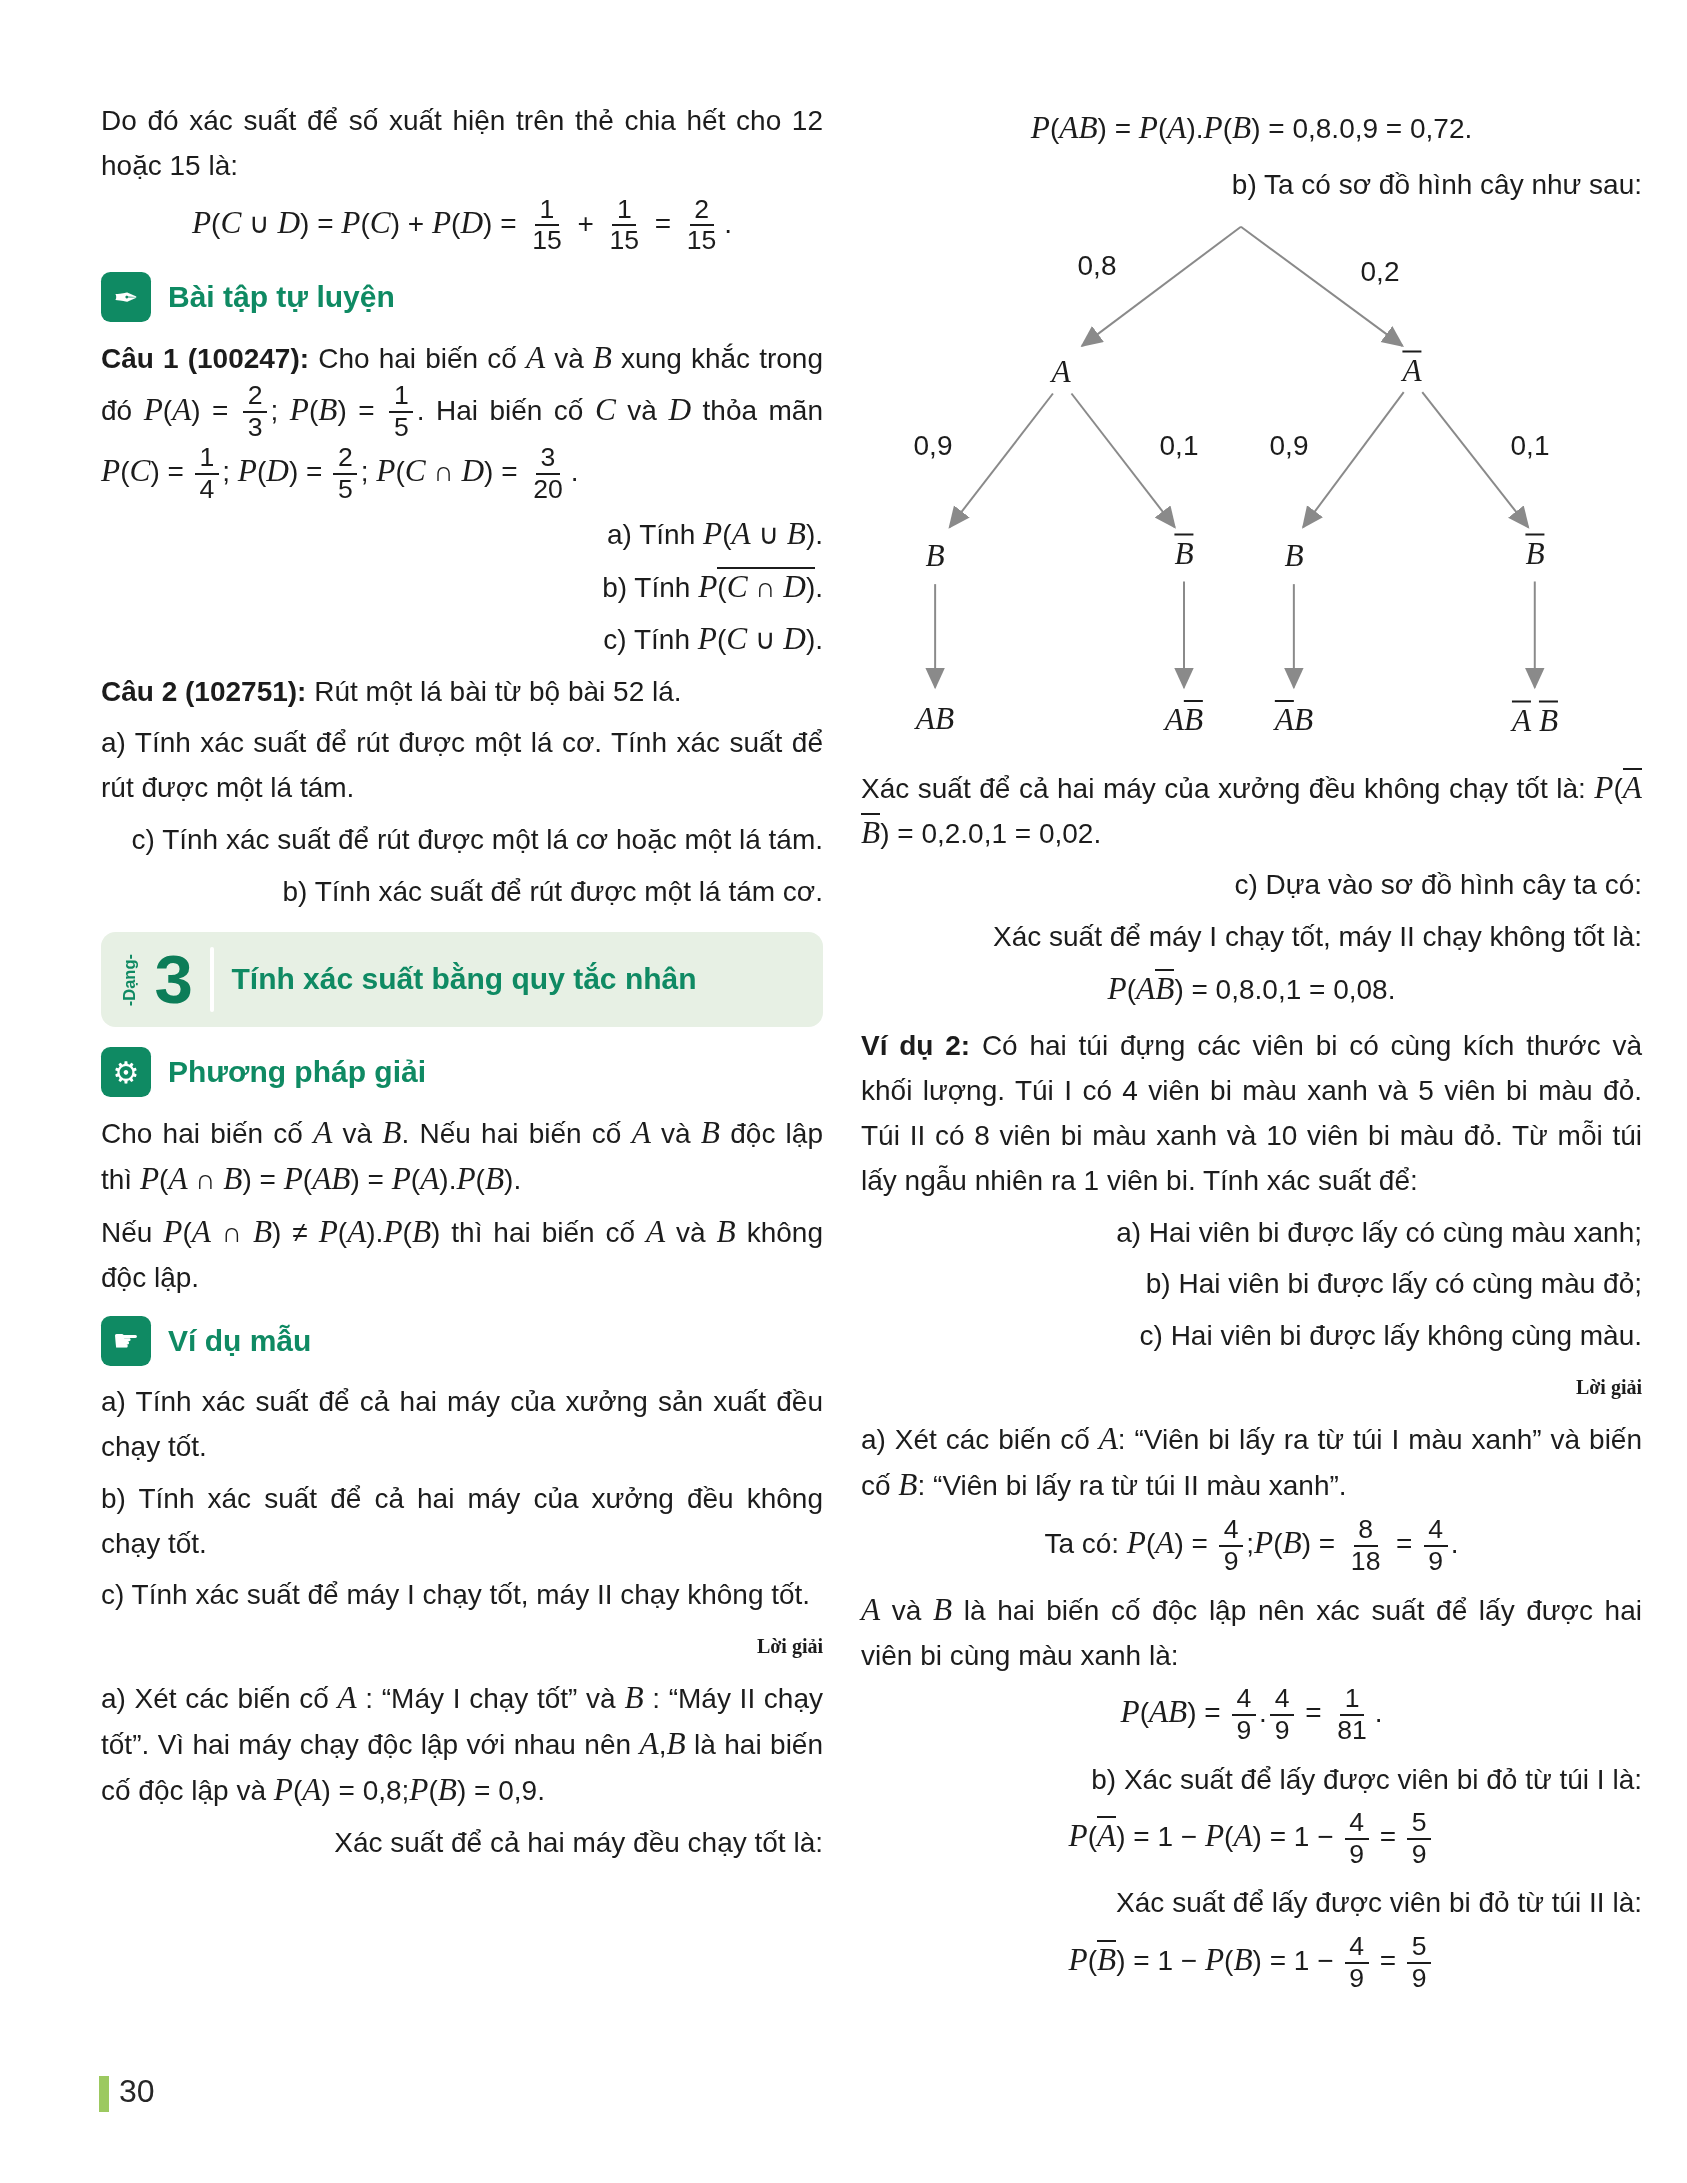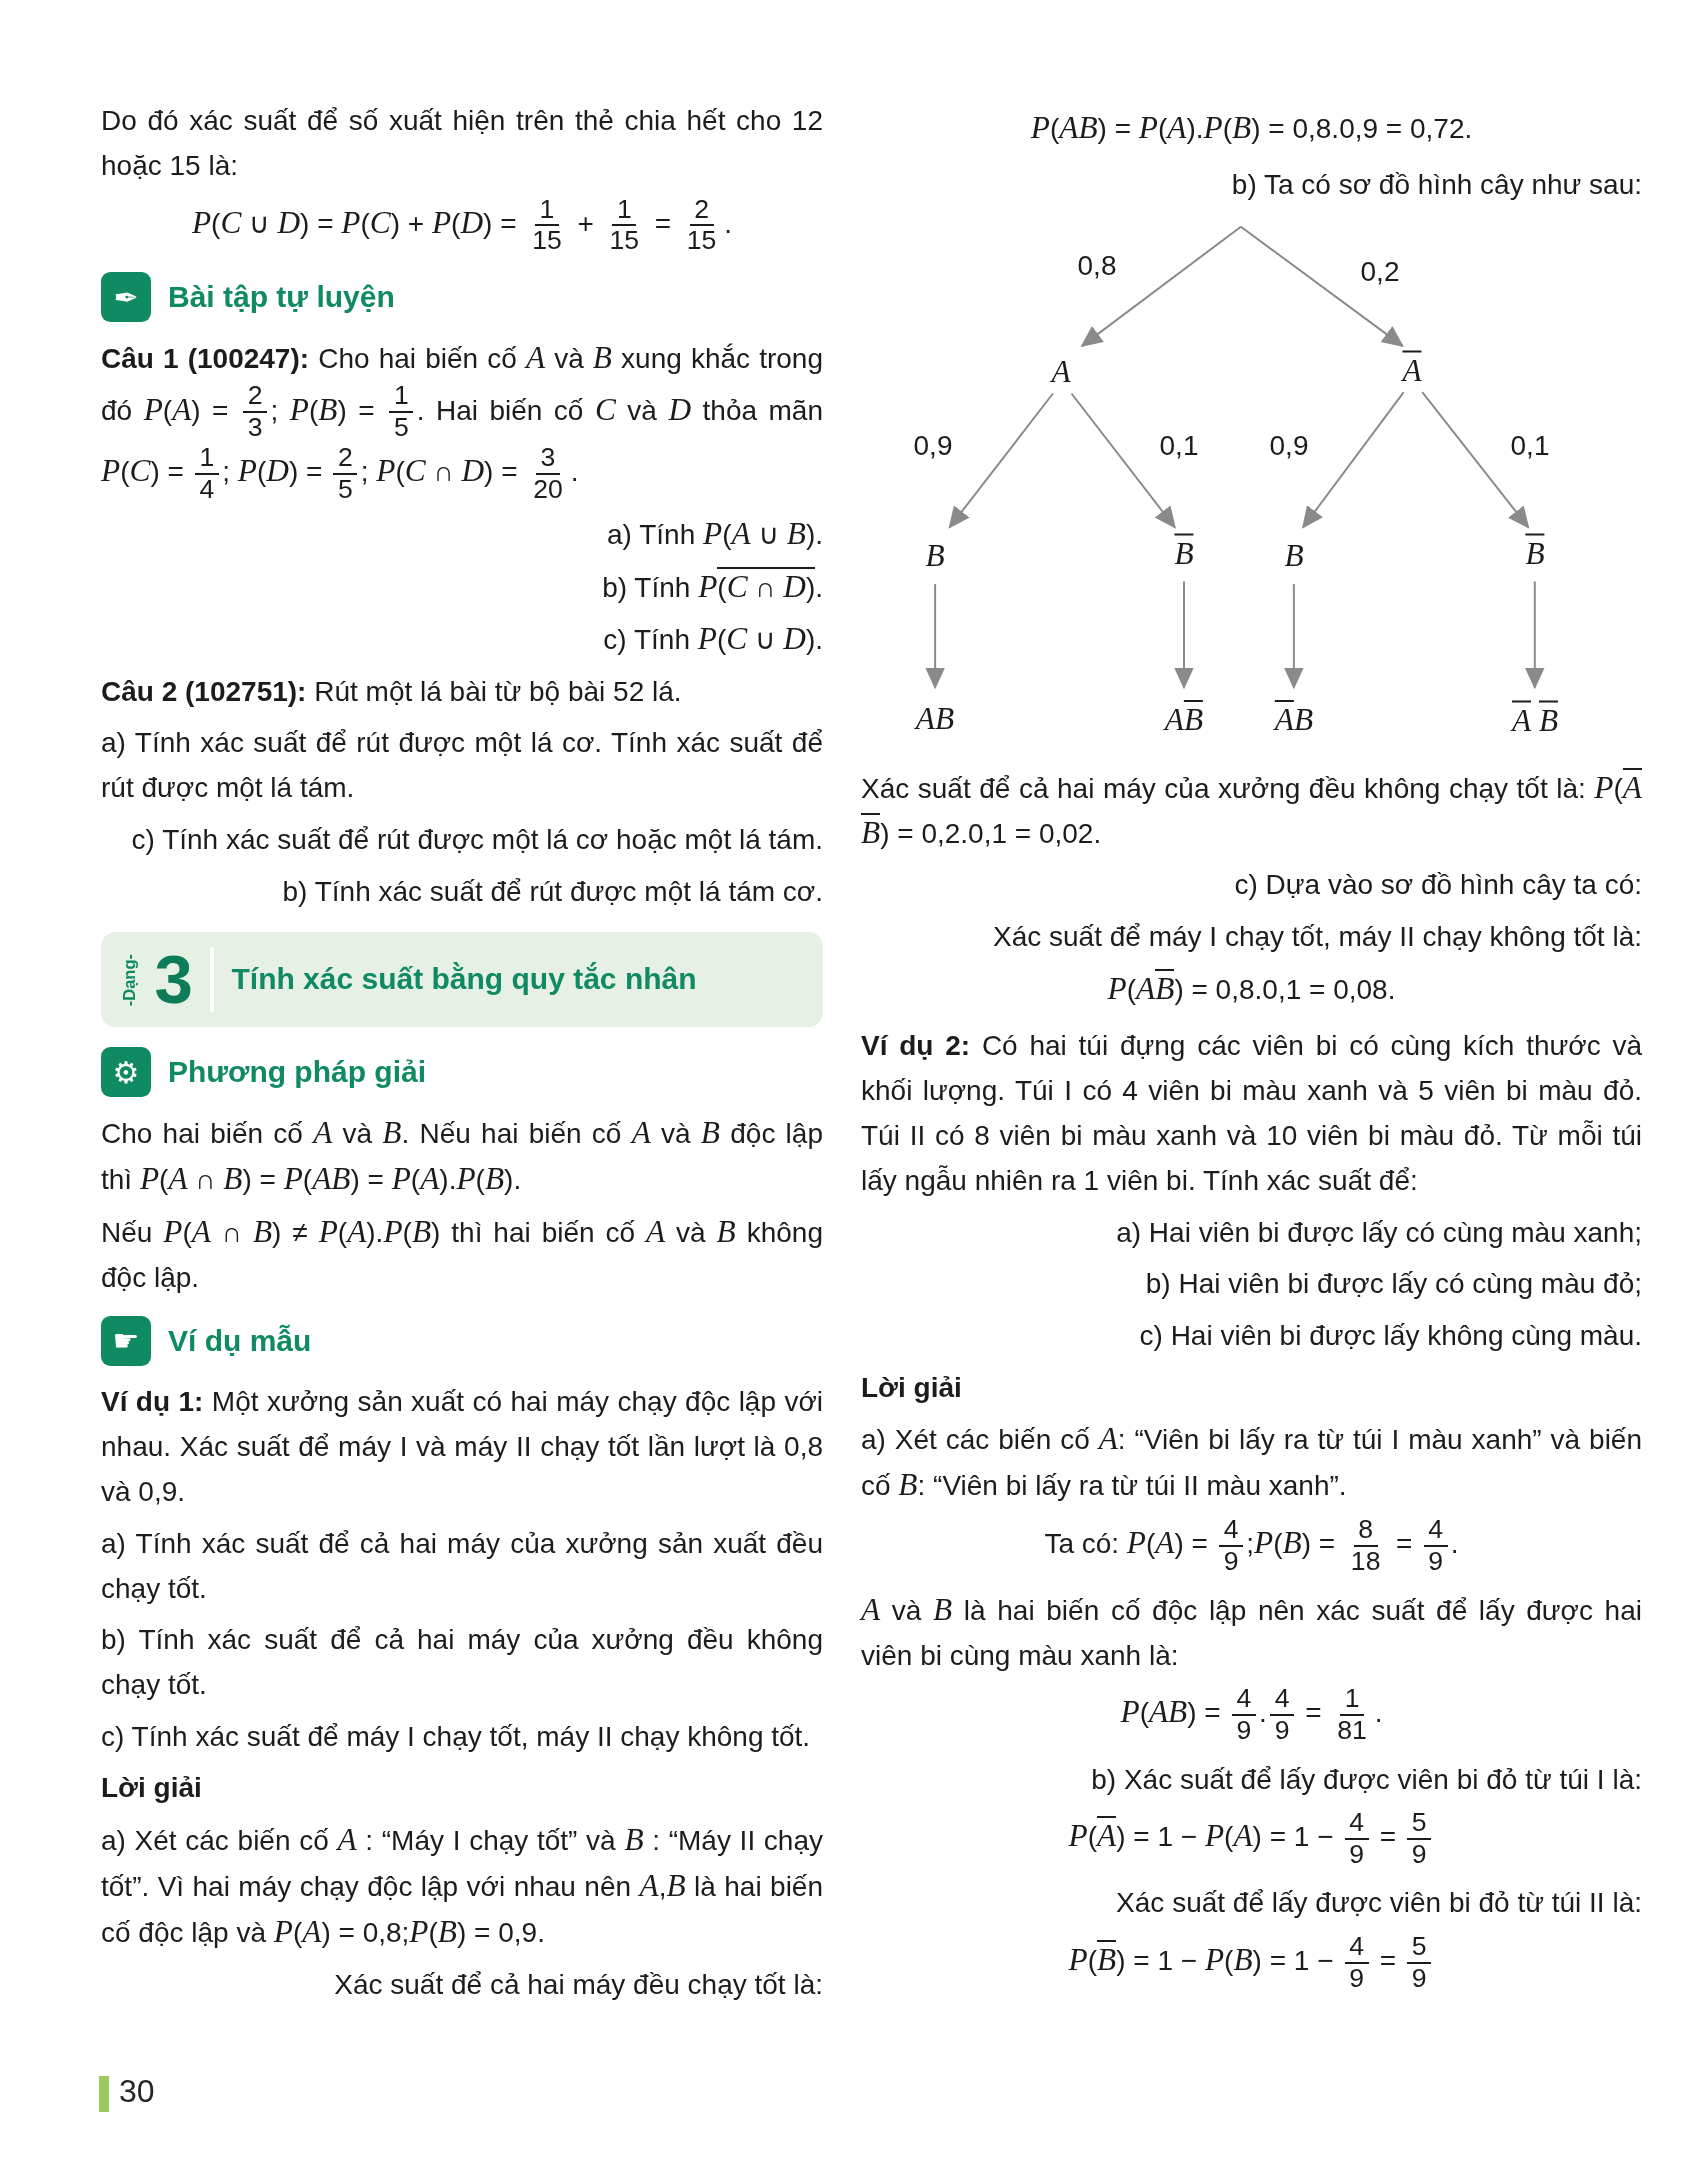--- a/index.html
+++ b/index.html
@@ -24,21 +24,21 @@
                 font-size:16.5px;font-weight:bold;line-height:1;}
   .banner .bnum{color:#0c7d58;font-size:69px;font-weight:bold;line-height:0.95;}
   .banner .bdiv{width:4.6px;height:65px;background:#ffffff;border-radius:2px;flex:0 0 auto;}
   .banner .btitle{color:#0f8a63;font-size:30px;font-weight:bold;line-height:1.15;}
   .frac{display:inline-flex;flex-direction:column;align-items:center;vertical-align:middle;
         line-height:1.12;font-size:0.95em;margin:0 3.3px;}
   .frac .fn{border-bottom:2px solid #1c1c1c;padding:0 4.6px;}
   .frac .fd{padding:0 4.6px;}
   .ov{display:inline-block;border-top:2px solid #1c1c1c;padding-top:2px;line-height:1.05;}
   .mi{font-family:"Liberation Serif",serif;font-style:italic;font-size:1.12em;}
-  .solhead{font-weight:bold;margin:2.6px 0 6.6px 0;font-size:28px;line-height:45px;text-align:left;}
+  .solhead{font-weight:bold;margin:2.6px 0 6.6px 0;font-size:20px;line-height:45px;text-align:right;font-family:Liberation Serif, serif;}
   .tree{position:relative;width:781px;height:543px;margin:9.3px 0 5.3px 0;}
   .tree svg{position:absolute;left:0;top:0;}
   .tlabel{position:absolute;transform:translate(-50%,-50%);font-size:28px;white-space:nowrap;}
   .footer-bar{position:absolute;left:99px;top:2076px;width:10px;height:36px;background:#9cc960;}
   .page-num{position:absolute;left:119px;top:2069px;font-size:32px;color:#262626;line-height:1.4;}
 </style>
 </head>
 <body>
 
 <div class="col" id="col-left">
@@ -101,21 +101,20 @@
   </div>
 
   <p>Cho hai biến cố <span class="mi">A</span> và <span class="mi">B</span>. Nếu hai biến cố <span class="mi">A</span> và <span class="mi">B</span> độc lập thì <span class="mi">P</span>(<span class="mi">A</span> ∩ <span class="mi">B</span>) = <span class="mi">P</span>(<span class="mi">AB</span>) = <span class="mi">P</span>(<span class="mi">A</span>).<span class="mi">P</span>(<span class="mi">B</span>).</p>
   <p>Nếu <span class="mi">P</span>(<span class="mi">A</span> ∩ <span class="mi">B</span>) ≠ <span class="mi">P</span>(<span class="mi">A</span>).<span class="mi">P</span>(<span class="mi">B</span>) thì hai biến cố <span class="mi">A</span> và <span class="mi">B</span> không độc lập.</p>
 
   <div class="ghead">
     <span class="gicon">☛</span>
     <span class="gtext">Ví dụ mẫu</span>
   </div>
 
-  <p><b class="lead">Ví dụ 1:</b><span> Một xưởng sản xuất có hai máy chạy độc lập với nhau. Xác suất để máy I và máy II chạy tốt lần lượt là 0,8 và 0,9.</span></p>
 
   <p>a) Tính xác suất để cả hai máy của xưởng sản xuất đều chạy tốt.</p>
   <p>b) Tính xác suất để cả hai máy của xưởng đều không chạy tốt.</p>
   <p>c) Tính xác suất để máy I chạy tốt, máy II chạy không tốt.</p>
 
   <div class="solhead">Lời giải</div>
 
   <p>a) Xét các biến cố <span class="mi">A</span> : “Máy I chạy tốt” và <span class="mi">B</span> : “Máy II chạy tốt”. Vì hai máy chạy độc lập với nhau nên <span class="mi">A</span>,<span class="mi">B</span> là hai biến cố độc lập và <span class="mi">P</span>(<span class="mi">A</span>) = 0,8;<span class="mi">P</span>(<span class="mi">B</span>) = 0,9.</p>
   <p class="noj">Xác suất để cả hai máy đều chạy tốt là:</p>
 

